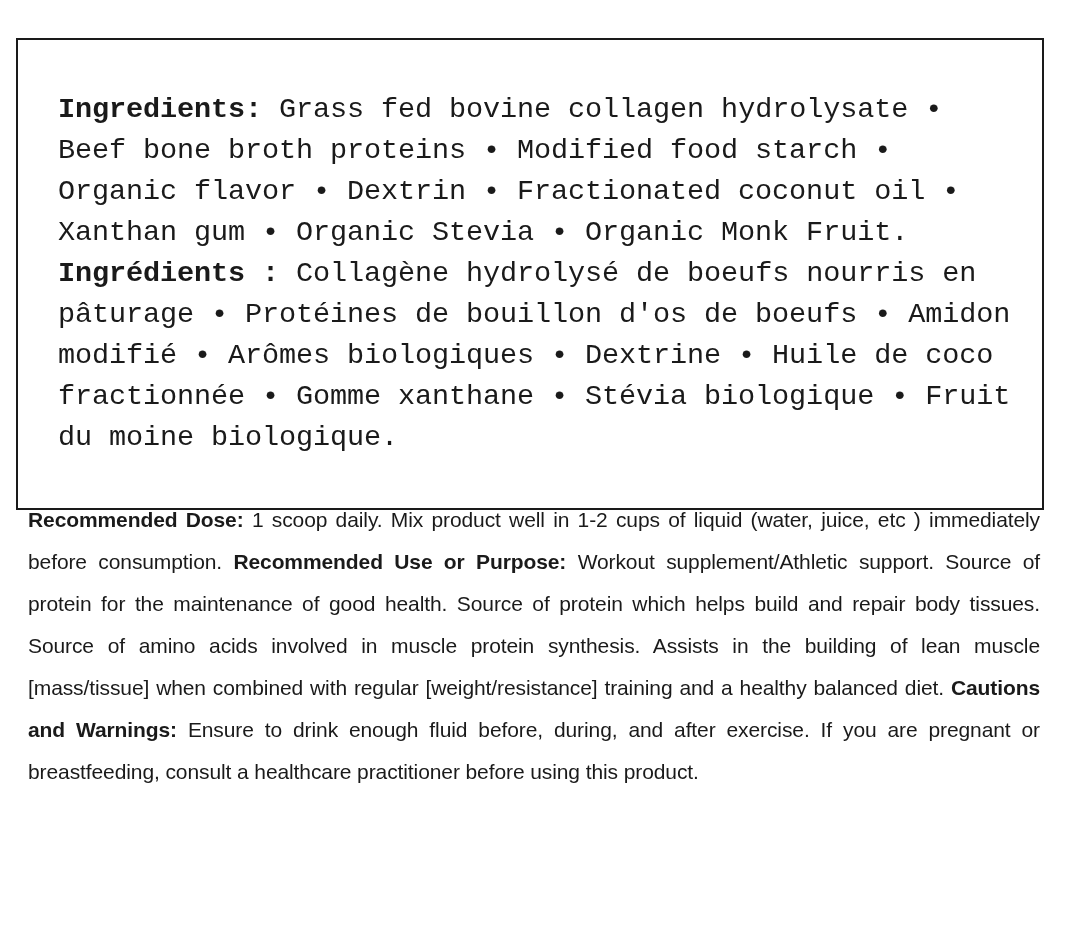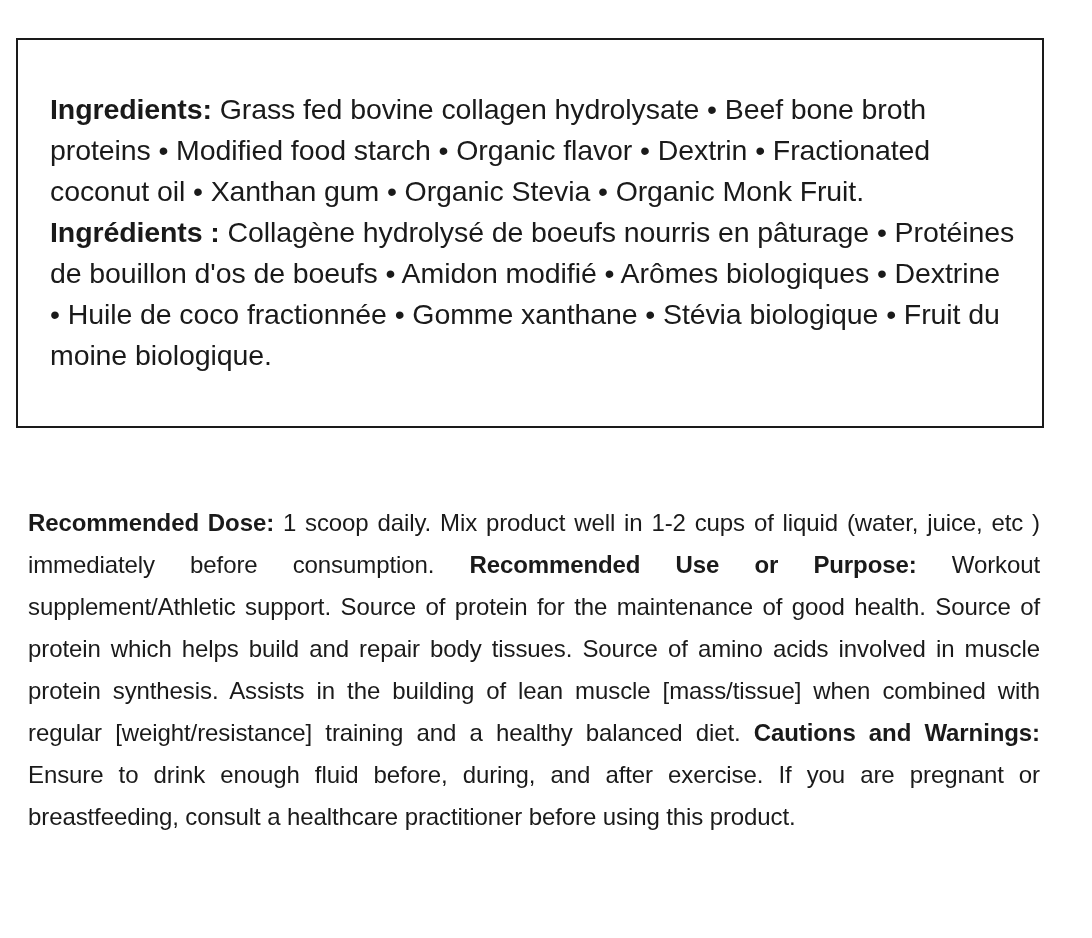--- a/index.html
+++ b/index.html
@@ -24,21 +24,22 @@
   }
 
   
   .ingredients-box {
     position: absolute;
     left: 16px;
     top: 38px;
     width: 1028px;
     box-sizing: border-box;
     border: 2px solid #1a1a1a;
-    padding: 20px 26px 22px 32px;
+    padding: 20px 26px 22px 40px;
+    font-family: Liberation Mono, monospace;
   }
 
   .ingredients-text {
     font-size: 28.5px;
     line-height: 41px;
     letter-spacing: -0.1px;
     text-align: left;
     word-spacing: 0px;
   }
 
@@ -49,21 +50,21 @@
   
   .dose-block {
     position: absolute;
     left: 28px;
     top: 478px;
     width: 1012px;
     box-sizing: border-box;
   }
 
   .dose-text {
-    font-size: 24px;
+    font-size: 21px;
     line-height: 42px;
     letter-spacing: -0.1px;
     text-align: justify;
     text-justify: inter-word;
   }
 
   .dose-text b {
     font-weight: bold;
   }
 </style>

